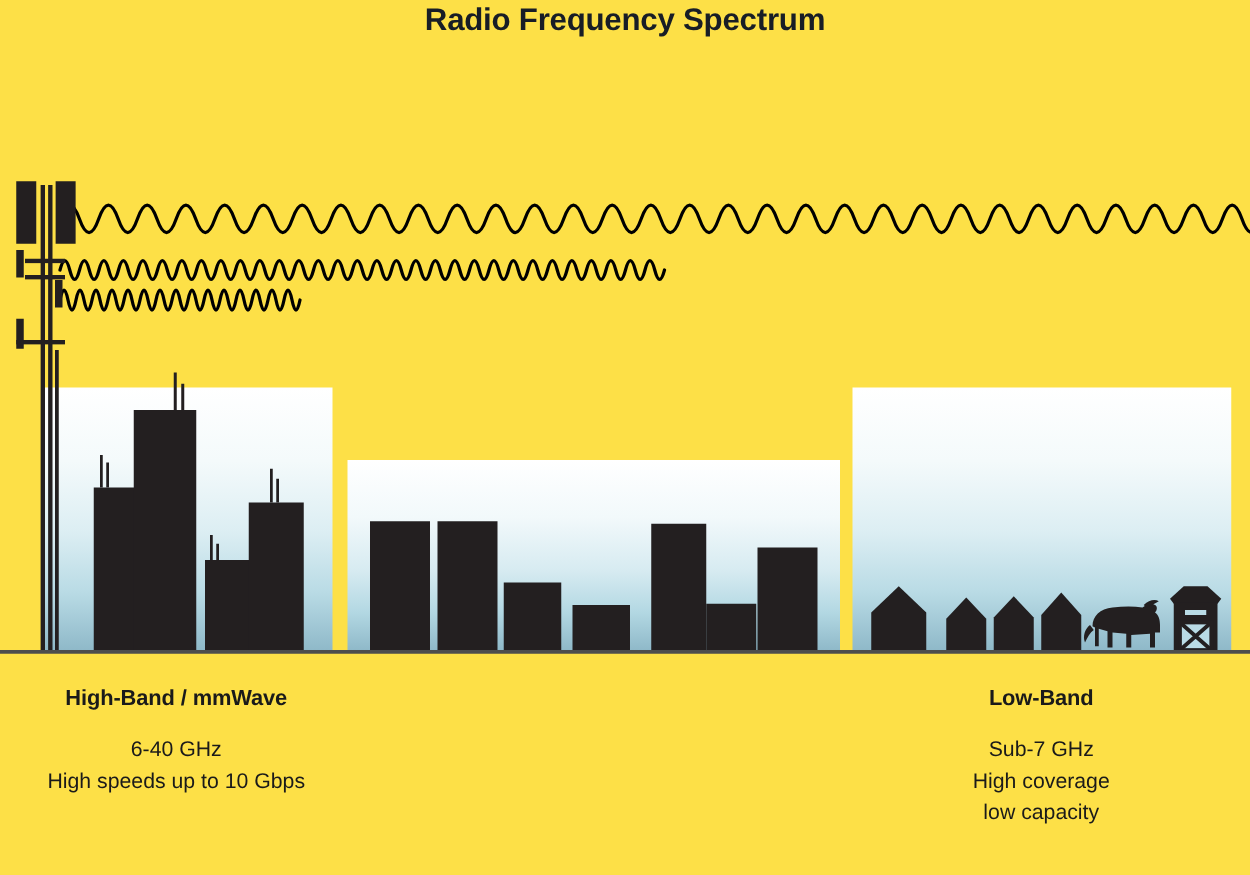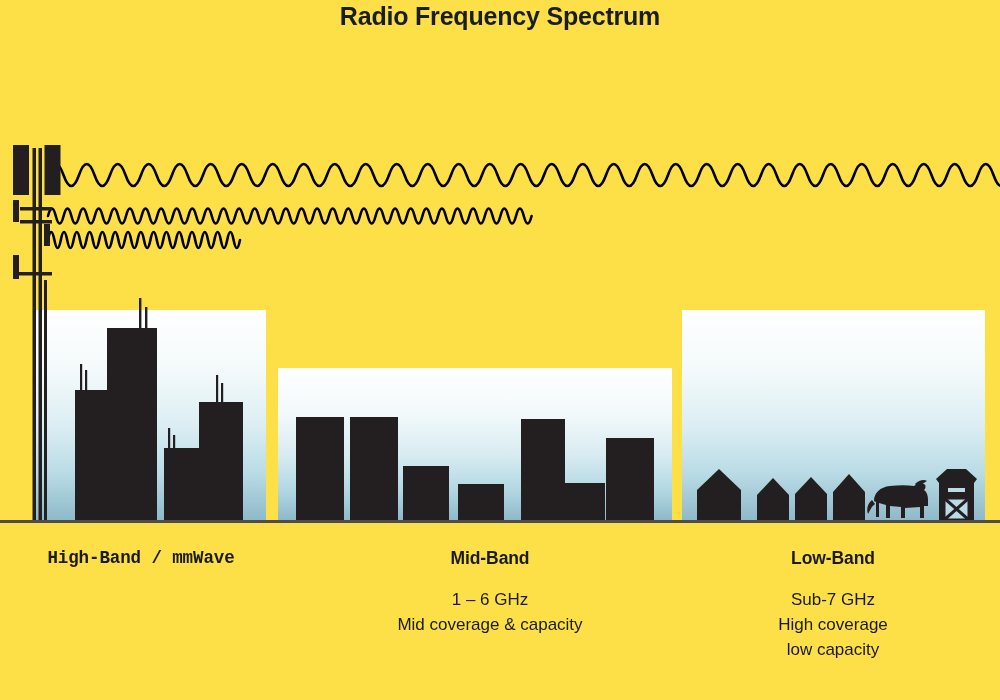--- a/index.html
+++ b/index.html
@@ -50,21 +50,21 @@
     white-space: nowrap;
   }
   .band-desc {
     margin-top: 18px;
     font-size: 17px;
     line-height: 25px;
     font-weight: normal;
     white-space: nowrap;
   }
   .band-desc div { white-space: nowrap; }
-  #band-high { left: 0px;   top: 548px; width: 282px; font-family: Liberation Mono, monospace; }
+  #band-high { left: 0px;   top: 548px; width: 282px; }
   #band-mid  { left: 332px; top: 548px; width: 316px; }
   #band-low  { left: 678px; top: 548px; width: 310px; }
 </style>
 </head>
 <body>
 
 <div id="infographic">
 
   <div id="title">Radio Frequency Spectrum</div>
 
@@ -203,29 +203,26 @@
         <path d="M 944,498 L 969,520 M 969,498 L 944,520" stroke="#231f20" stroke-width="3" fill="none"></path>
         <rect x="944" y="498" width="25" height="22" fill="none" stroke="#231f20" stroke-width="3"></rect>
       </g>
     </g>
 
     <line x1="0" y1="521.5" x2="1000" y2="521.5" stroke="#4d4d4d" stroke-width="3"></line>
   </svg>
 
   <div class="band-label" id="band-high">
     <div class="band-name">High-Band / mmWave</div>
-  </div>
-
-  <div class="band-label" id="band-mid">
-    <div class="band-name">Mid-Band</div>
     <div class="band-desc">
-      <div>1 – 6 GHz</div>
-      <div>Mid coverage &amp; capacity</div>
+      <div>6-40 GHz</div>
+      <div>High speeds up to 10 Gbps</div>
     </div>
   </div>
+
 
   <div class="band-label" id="band-low">
     <div class="band-name">Low-Band</div>
     <div class="band-desc">
       <div>Sub-7 GHz</div>
       <div>High coverage</div>
       <div>low capacity</div>
     </div>
   </div>
 

